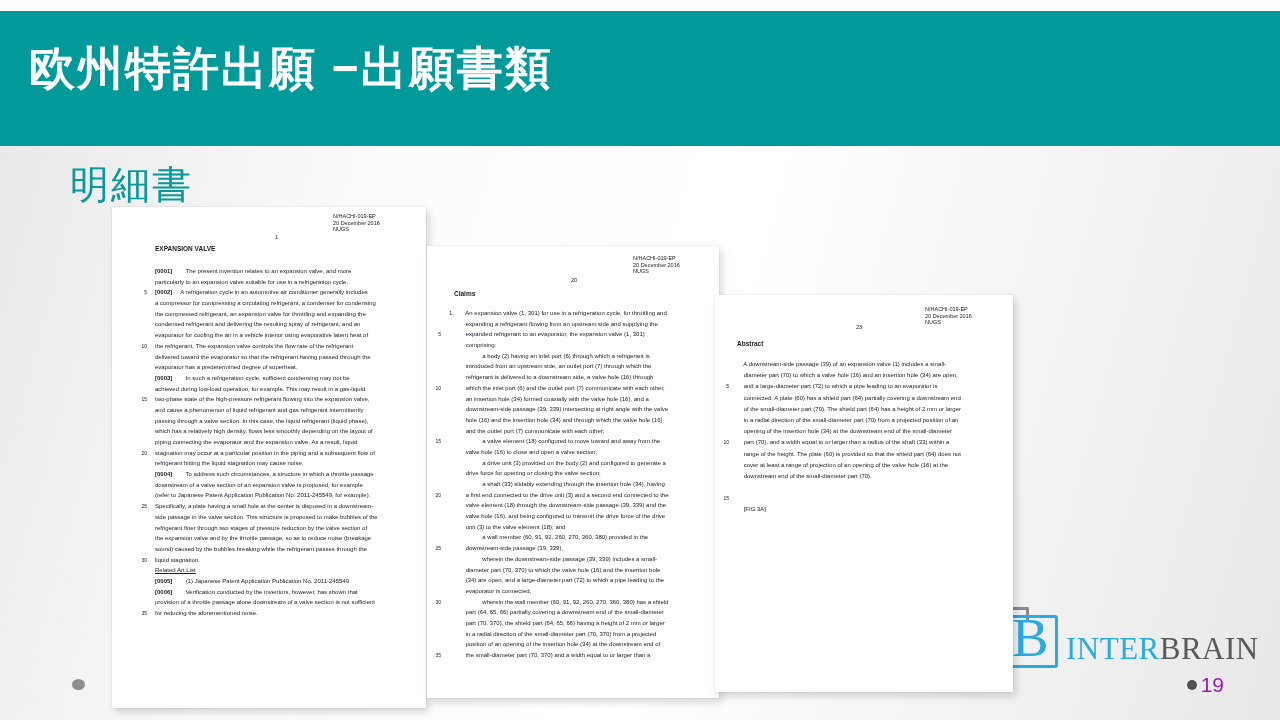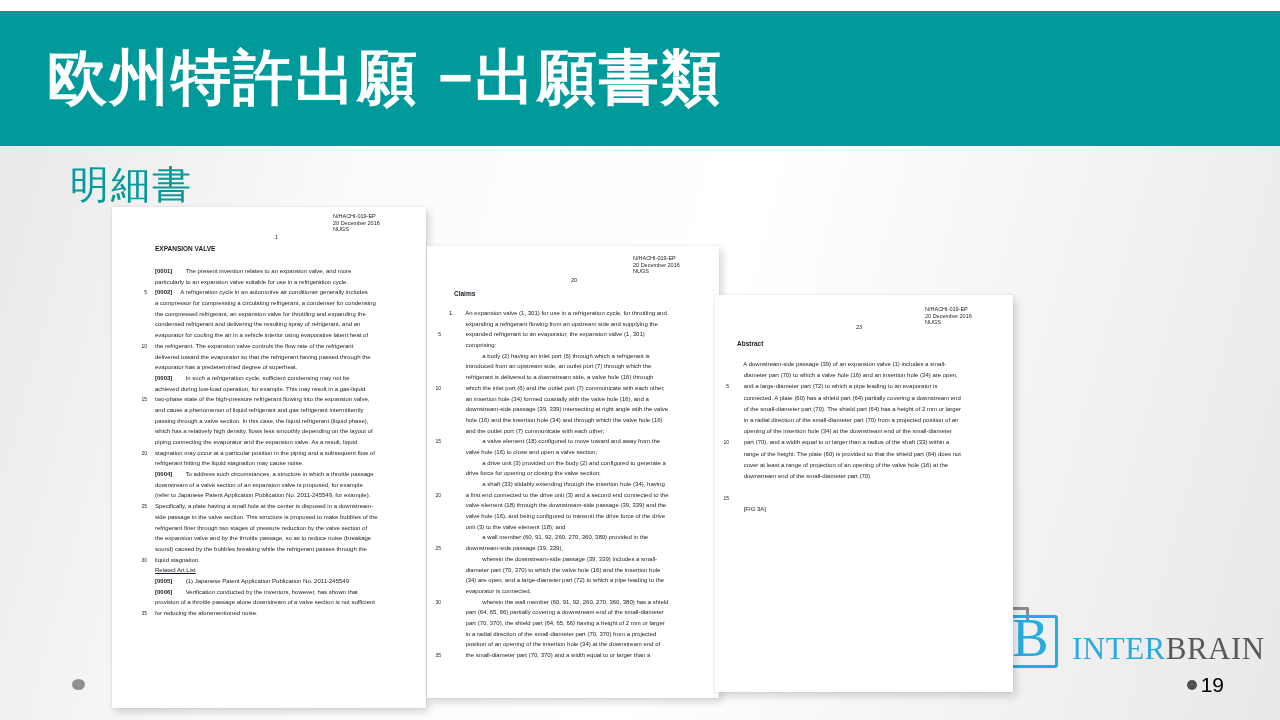--- a/index.html
+++ b/index.html
@@ -4,21 +4,21 @@
 <style>
   html,body{margin:0;padding:0;}
   body{
     width:1280px;height:720px;overflow:hidden;position:relative;
     font-family:"Liberation Sans","DejaVu Sans",sans-serif;
     background:linear-gradient(105deg,#e7e7e7 0%,#fbfbfb 28%,#ffffff 55%,#e8e8e8 100%);
   }
   .top-strip{position:absolute;top:0;left:0;width:1280px;height:11px;background:#ffffff;}
   .header-band{position:absolute;top:11px;left:0;width:1280px;height:135px;background:#009a9a;}
   .header-title{
-    position:absolute;left:47px;top:38px;font-size:60px;font-weight:700;color:#ffffff;
+    position:absolute;left:29px;top:38px;font-size:46px;font-weight:700;color:#ffffff;
     letter-spacing:2px;white-space:pre;
   }
   .subtitle{
     position:absolute;left:70px;top:158px;font-size:39px;font-weight:400;color:#089a9a;
     letter-spacing:2px;
   }
 
   
   .doc-page{
     position:absolute;background:#ffffff;overflow:hidden;
@@ -66,33 +66,33 @@
   .logo-box{
     position:absolute;left:3px;top:10px;width:48px;height:47px;
     border:3px solid #29abe2;border-radius:3px;background:transparent;
   }
   .logo-b{
     position:absolute;left:11px;top:7px;font-family:"Liberation Serif","DejaVu Serif",serif;
     font-size:55px;line-height:52px;color:#29abe2;
   }
   .logo-text{
     position:absolute;left:65px;top:26px;font-family:"Liberation Serif","DejaVu Serif",serif;
-    font-size:31px;letter-spacing:0.5px;white-space:nowrap;margin-left:6px;
+    font-size:31px;letter-spacing:0.5px;white-space:nowrap;
   }
   .logo-text .t-blue{color:#29abe2;}
   .logo-text .t-gray{color:#58595b;}
 
   
   .dot-left{
     position:absolute;left:72px;top:679px;width:13px;height:11px;border-radius:50%;
     background:#8f8f8f;
   }
   .page-num{
     position:absolute;right:56px;top:673px;display:flex;align-items:center;gap:4px;
-    color:#000000;font-size:21px;
+    color:#a21caf;font-size:21px;
   }
   .page-num .dot{width:10px;height:10px;border-radius:50%;background:#515151;}
 </style>
 </head>
 <body>
 
 <div class="top-strip"></div>
 <div class="header-band"></div>
 <div class="header-title">欧州特許出願 −出願書類</div>
 <div class="subtitle">明細書</div>

